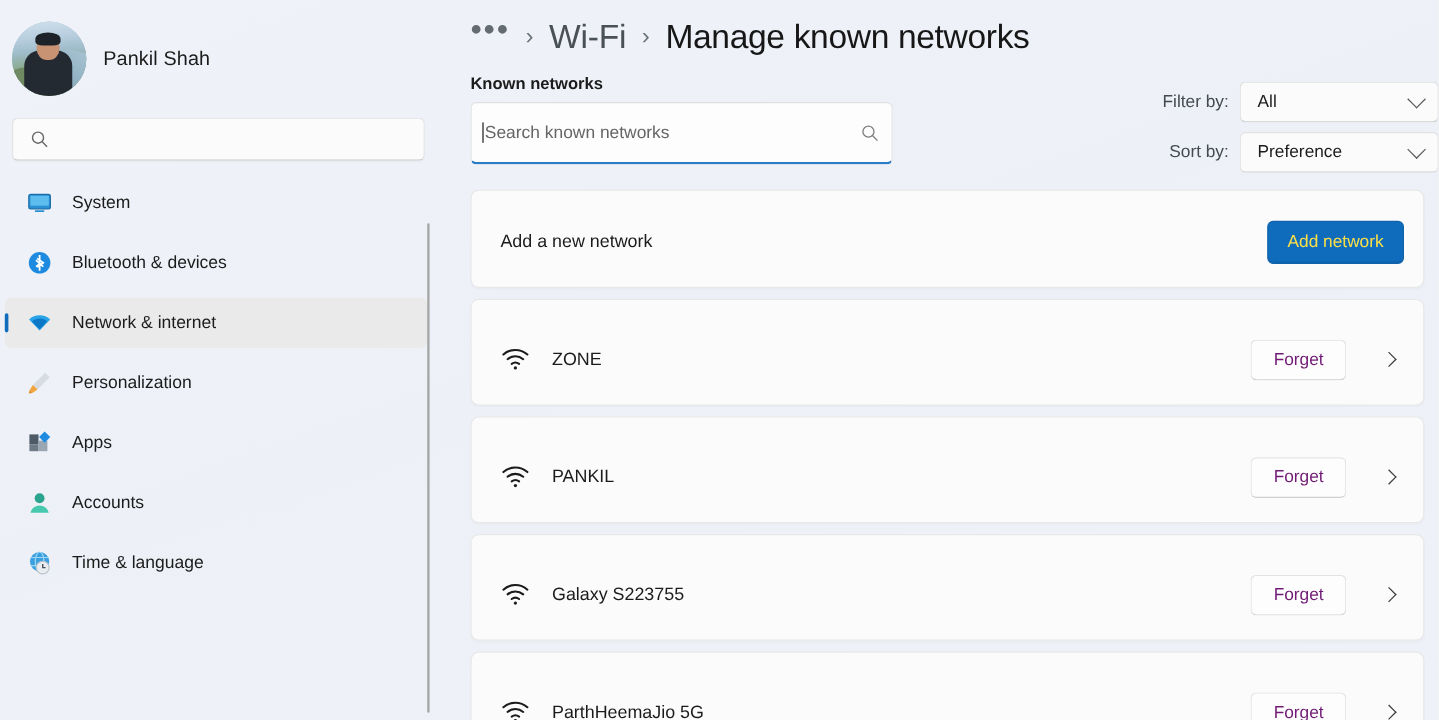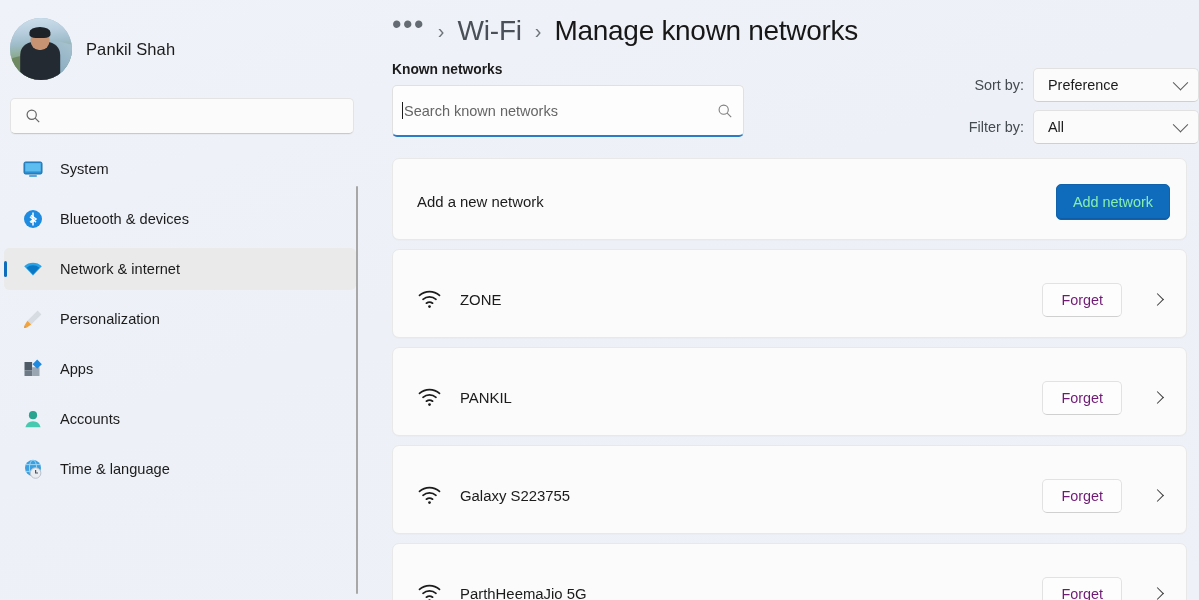--- a/index.html
+++ b/index.html
@@ -277,21 +277,21 @@
     display: flex; align-items: center;
     justify-content: space-between;
     padding: 5px 16px 0 24px;
   }
   .add-label {
     font-size: 14.9px;
     color: #1b1b1b;
   }
   .btn-primary {
     background: #0F6CBD;
-    color: #86efac;
+    color: #fde047;
     border: 1px solid #1063AA;
     border-radius: 5px;
     height: 36px;
     padding: 0 16px;
     font-family: inherit;
     font-size: 14.4px;
     cursor: pointer;
     box-shadow: inset 0 -1px 0 rgba(0,0,0,0.12);
   }
 
@@ -472,30 +472,30 @@
           <input type="text" placeholder="Search known networks" style="">
           <svg class="mag" viewBox="0 0 16 16">
             <circle cx="6.7" cy="6.7" r="4.6" fill="none" stroke="#555" stroke-width="1.1"></circle>
             <line x1="10.2" y1="10.2" x2="14.2" y2="14.2" stroke="#555" stroke-width="1.1"></line>
           </svg>
         </div>
       </div>
 
       <div class="rightTools">
         <div class="selrow">
-          <span class="sel-label">Sort by:</span>
+          <span class="sel-label">Filter by:</span>
           <div class="select">
-            <span>Preference</span>
+            <span>All</span>
             <span class="chev-d"></span>
           </div>
         </div>
         <div class="selrow">
-          <span class="sel-label">Filter by:</span>
+          <span class="sel-label">Sort by:</span>
           <div class="select">
-            <span>All</span>
+            <span>Preference</span>
             <span class="chev-d"></span>
           </div>
         </div>
       </div>
 
     </div>
 
     <div class="cards">
 
       <div class="card addrow">

